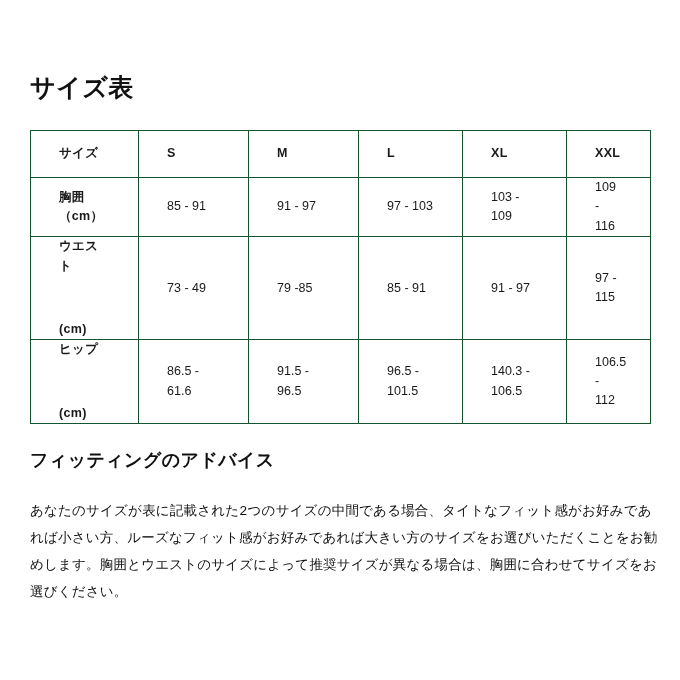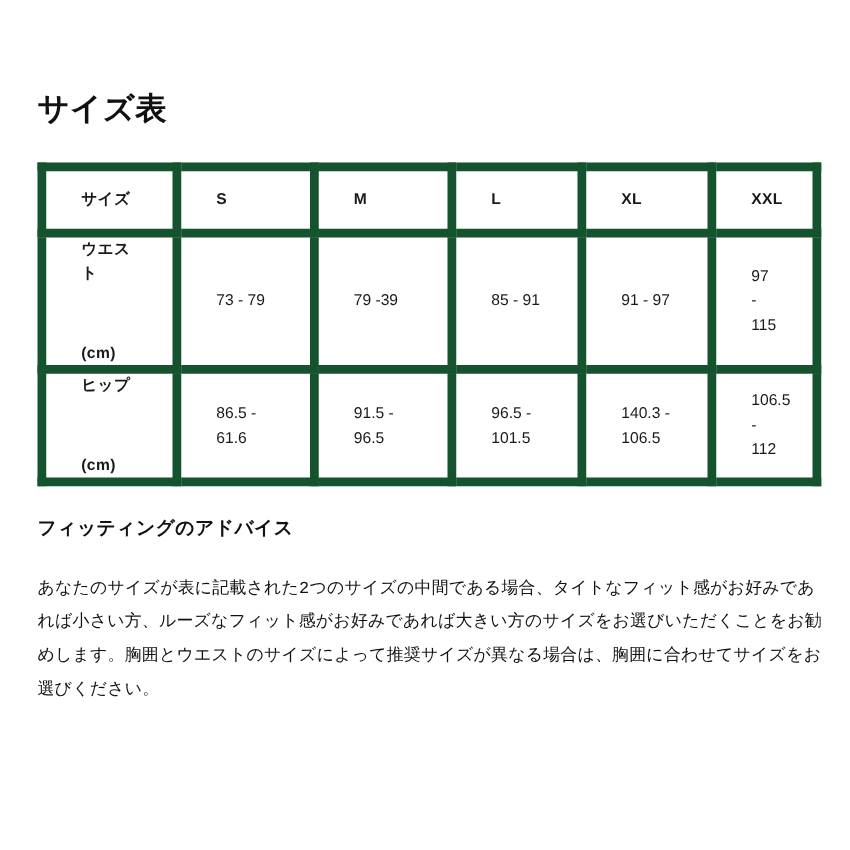--- a/index.html
+++ b/index.html
@@ -36,21 +36,21 @@
     font-size: 12.5px;
     color: #1a1a1a;
   }
   table.size-table col.c0 { width: 108px; }
   table.size-table col.c1 { width: 110px; }
   table.size-table col.c2 { width: 110px; }
   table.size-table col.c3 { width: 104px; }
   table.size-table col.c4 { width: 104px; }
   table.size-table col.c5 { width: 84px; }
   table.size-table td {
-    border: 7px solid #14532d;
+    border: 1px solid #14532d;
     padding: 0 28px;
     vertical-align: middle;
     line-height: 1.55;
   }
   tr.head-row td {
     height: 46px;
     font-weight: bold;
     letter-spacing: 0.3px;
   }
   tr.data-row td {
@@ -62,21 +62,21 @@
   td.rowhead {
     font-weight: bold;
     letter-spacing: 0.3px;
   }
   td.rowhead .sub {
     display: block;
     margin-top: 44px;
   }
   .advice-title {
     margin: 24px 0 0 0;
-    font-size: 15px;
+    font-size: 18px;
     font-weight: bold;
     letter-spacing: 0.4px;
     color: #111111;
   }
   .advice-body {
     margin: 26px 0 0 0;
     font-size: 13.5px;
     line-height: 2.0;
     letter-spacing: 0.2px;
     color: #111111;
@@ -103,28 +103,38 @@
     <tbody>
       <tr class="head-row">
         <td>サイズ</td>
         <td>S</td>
         <td>M</td>
         <td>L</td>
         <td>XL</td>
         <td>XXL</td>
       </tr>
 
+      <tr class="data-row">
+        <td class="rowhead">
+          <span>胸囲（cm）</span>
+        </td>
+        <td>85 - 91</td>
+        <td>91 - 97</td>
+        <td>97 - 103</td>
+        <td>103 - 109</td>
+        <td>109 - 116</td>
+      </tr>
 
       <tr class="data-row tall">
         <td class="rowhead">
           <span>ウエスト</span>
           <span class="sub">(cm)</span>
         </td>
-        <td>73 - 79</td>
-        <td>79 -39</td>
+        <td>73 - 49</td>
+        <td>79 -85</td>
         <td>85 - 91</td>
         <td>91 - 97</td>
         <td>97 - 115</td>
       </tr>
 
       <tr class="data-row tall">
         <td class="rowhead">
           <span>ヒップ</span>
           <span class="sub">(cm)</span>
         </td>

